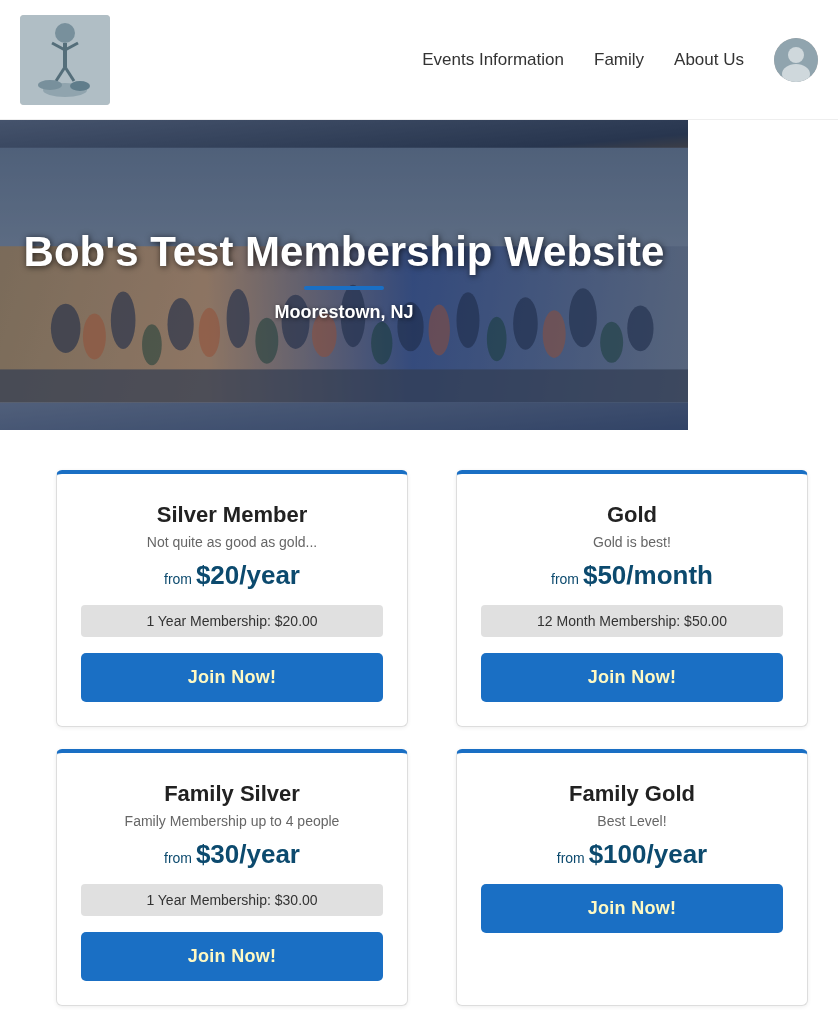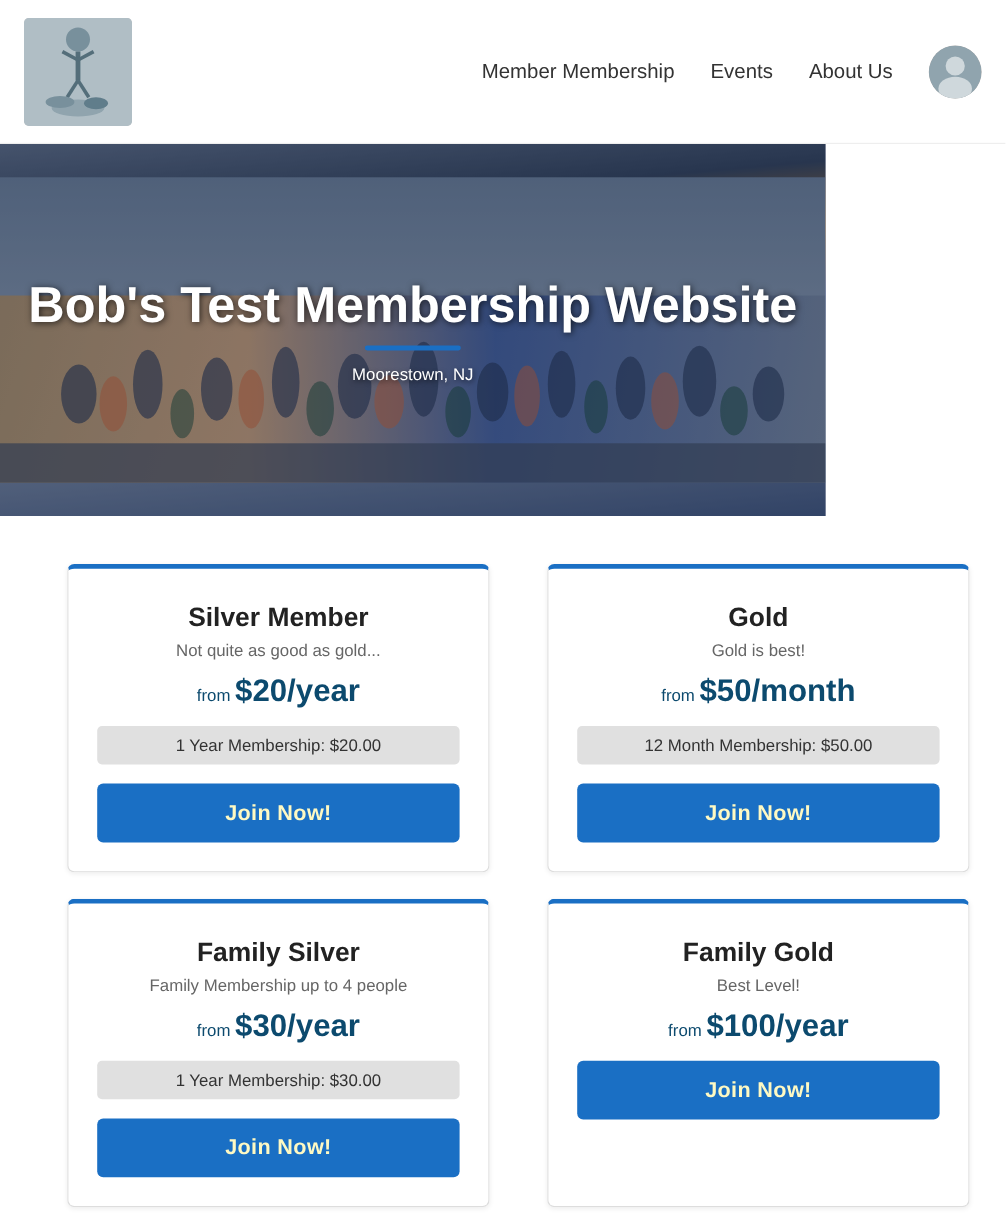--- a/index.html
+++ b/index.html
@@ -91,22 +91,23 @@
       margin-bottom: 10px;
     }
     .hero-divider {
       width: 80px;
       height: 4px;
       background: #1a6fc4;
       margin: 0 auto 12px;
       border-radius: 2px;
     }
     .hero-subtitle {
-      font-size: 14px;
+      font-size: 18px;
       text-shadow: 1px 1px 4px rgba(0,0,0,0.6);
+      font-weight: bold;
     }
 
     
     .main {
       padding: 40px 30px;
     }
     .section-title {
       text-align: center;
       font-size: 30px;
       font-weight: bold;
@@ -195,22 +196,22 @@
       <line x1="45" y1="52" x2="36" y2="66" stroke="#546e7a" stroke-width="3"></line>
       <line x1="45" y1="52" x2="54" y2="66" stroke="#546e7a" stroke-width="3"></line>
 
       <ellipse cx="45" cy="75" rx="22" ry="7" fill="#90a4ae"></ellipse>
       <ellipse cx="30" cy="70" rx="12" ry="5" fill="#78909c"></ellipse>
       <ellipse cx="60" cy="71" rx="10" ry="5" fill="#607d8b"></ellipse>
     </svg>
   </div>
 
   <nav class="nav">
-    <a class="nav-link">Member Membership</a>
-    <a class="nav-link">Events</a>
+    <a class="nav-link">Events Information</a>
+    <a class="nav-link">Family</a>
     <a class="nav-link">About Us</a>
     <div class="nav-avatar">
       <svg viewBox="0 0 44 44" xmlns="http://www.w3.org/2000/svg">
         <circle cx="22" cy="22" r="22" fill="#90a4ae"></circle>
         <ellipse cx="22" cy="17" rx="8" ry="8" fill="#cfd8dc"></ellipse>
         <ellipse cx="22" cy="36" rx="14" ry="10" fill="#cfd8dc"></ellipse>
       </svg>
     </div>
   </nav>
 </header>

